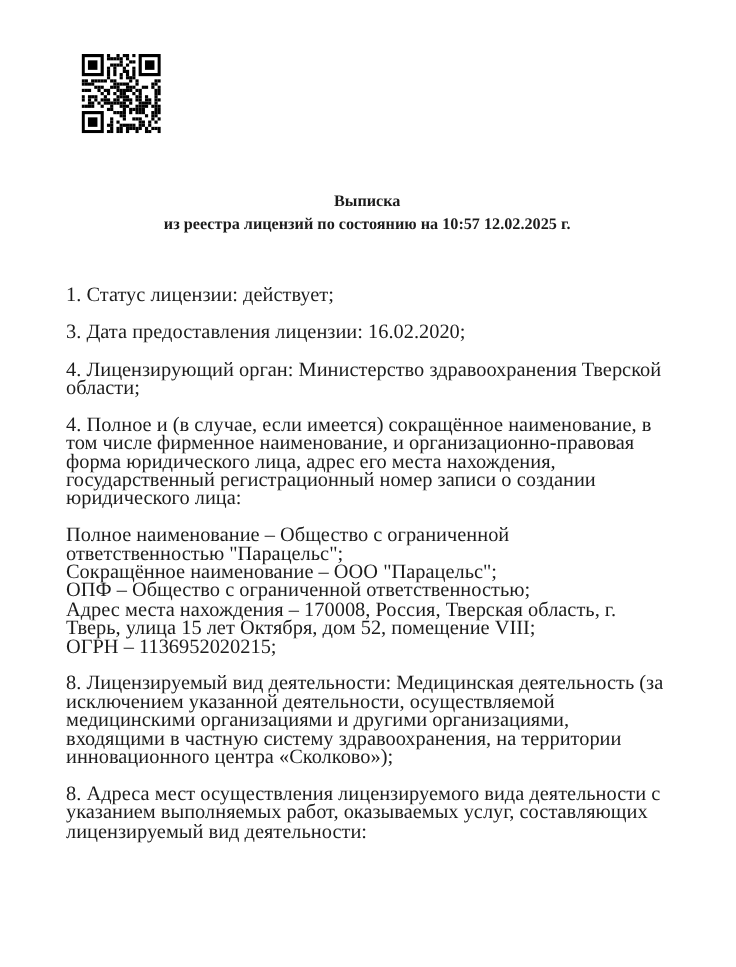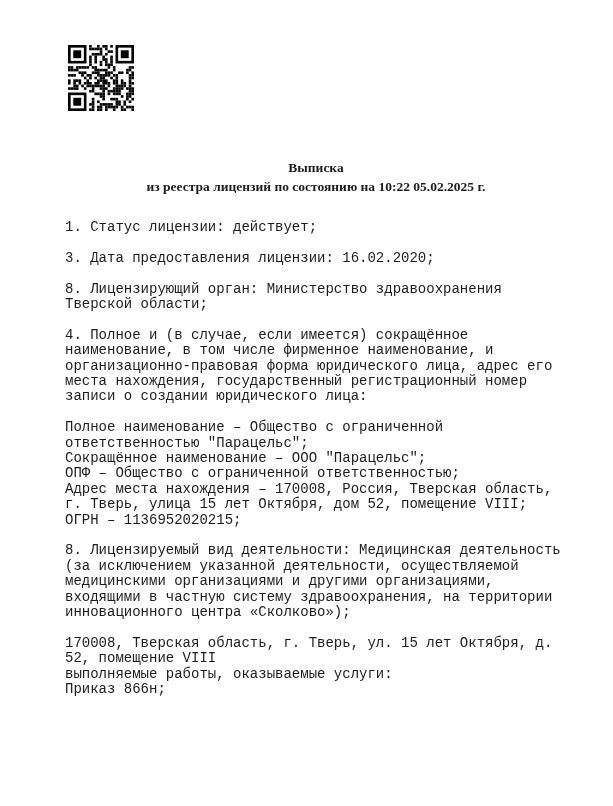--- a/index.html
+++ b/index.html
@@ -23,35 +23,34 @@
   .qr {
     position: absolute;
     left: 68px;
     top: 45px;
     width: 66px;
     height: 66px;
   }
   .qr svg { display: block; width: 66px; height: 66px; }
   .content {
     position: absolute;
-    left: 65px;
+    left: 55px;
     top: 158px;
     width: 502px;
   }
   .title {
     text-align: center;
     font-weight: bold;
     font-size: 13.5px;
     line-height: 19px;
   }
   .body-text {
-    margin-top: 24px;
-    font-size: 14px;
+    margin-top: 42px;
+    font-size: 17px;
     line-height: 15.4px;
-    font-family: Liberation Mono, monospace;
   }
   .para {
     margin: 0 0 15.4px 0;
     white-space: pre-line;
   }
   .para:last-child { margin-bottom: 0; }
 </style>
 </head>
 <body>
 
@@ -299,33 +298,31 @@
         <rect x="52.800000000000004" y="5.28" width="7.92" height="7.92" fill="#000"></rect>
         <rect x="0" y="47.52" width="18.48" height="18.48" fill="#000"></rect>
         <rect x="2.64" y="50.160000000000004" width="13.200000000000001" height="13.200000000000001" fill="#fff"></rect>
         <rect x="5.28" y="52.800000000000004" width="7.92" height="7.92" fill="#000"></rect>
       </svg>
   </div>
 
   <div class="content">
     <div class="title">
       <div>Выписка</div>
-      <div>из реестра лицензий по состоянию на 10:22 05.02.2025 г.</div>
+      <div>из реестра лицензий по состоянию на 10:57 12.02.2025 г.</div>
     </div>
 
     <div class="body-text">
       <p class="para">1. Статус лицензии: действует;</p>
       <p class="para">3. Дата предоставления лицензии: 16.02.2020;</p>
-      <p class="para">8. Лицензирующий орган: Министерство здравоохранения Тверской области;</p>
+      <p class="para">4. Лицензирующий орган: Министерство здравоохранения Тверской области;</p>
       <p class="para">4. Полное и (в случае, если имеется) сокращённое наименование, в том числе фирменное наименование, и организационно-правовая форма юридического лица, адрес его места нахождения, государственный регистрационный номер записи о создании юридического лица:</p>
       <p class="para">Полное наименование – Общество с ограниченной ответственностью "Парацельс";
 Сокращённое наименование – ООО "Парацельс";
 ОПФ – Общество с ограниченной ответственностью;
 Адрес места нахождения – 170008, Россия, Тверская область, г. Тверь, улица 15 лет Октября, дом 52, помещение VIII;
 ОГРН – 1136952020215;</p>
       <p class="para">8. Лицензируемый вид деятельности: Медицинская деятельность (за исключением указанной деятельности, осуществляемой медицинскими организациями и другими организациями, входящими в частную систему здравоохранения, на территории инновационного центра «Сколково»);</p>
-      <p class="para">170008, Тверская область, г. Тверь, ул. 15 лет Октября, д. 52, помещение VIII
-выполняемые работы, оказываемые услуги:
-Приказ 866н;</p>
+      <p class="para">8. Адреса мест осуществления лицензируемого вида деятельности с указанием выполняемых работ, оказываемых услуг, составляющих лицензируемый вид деятельности:</p>
     </div>
   </div>
 
 </div>
 
 </body></html>

